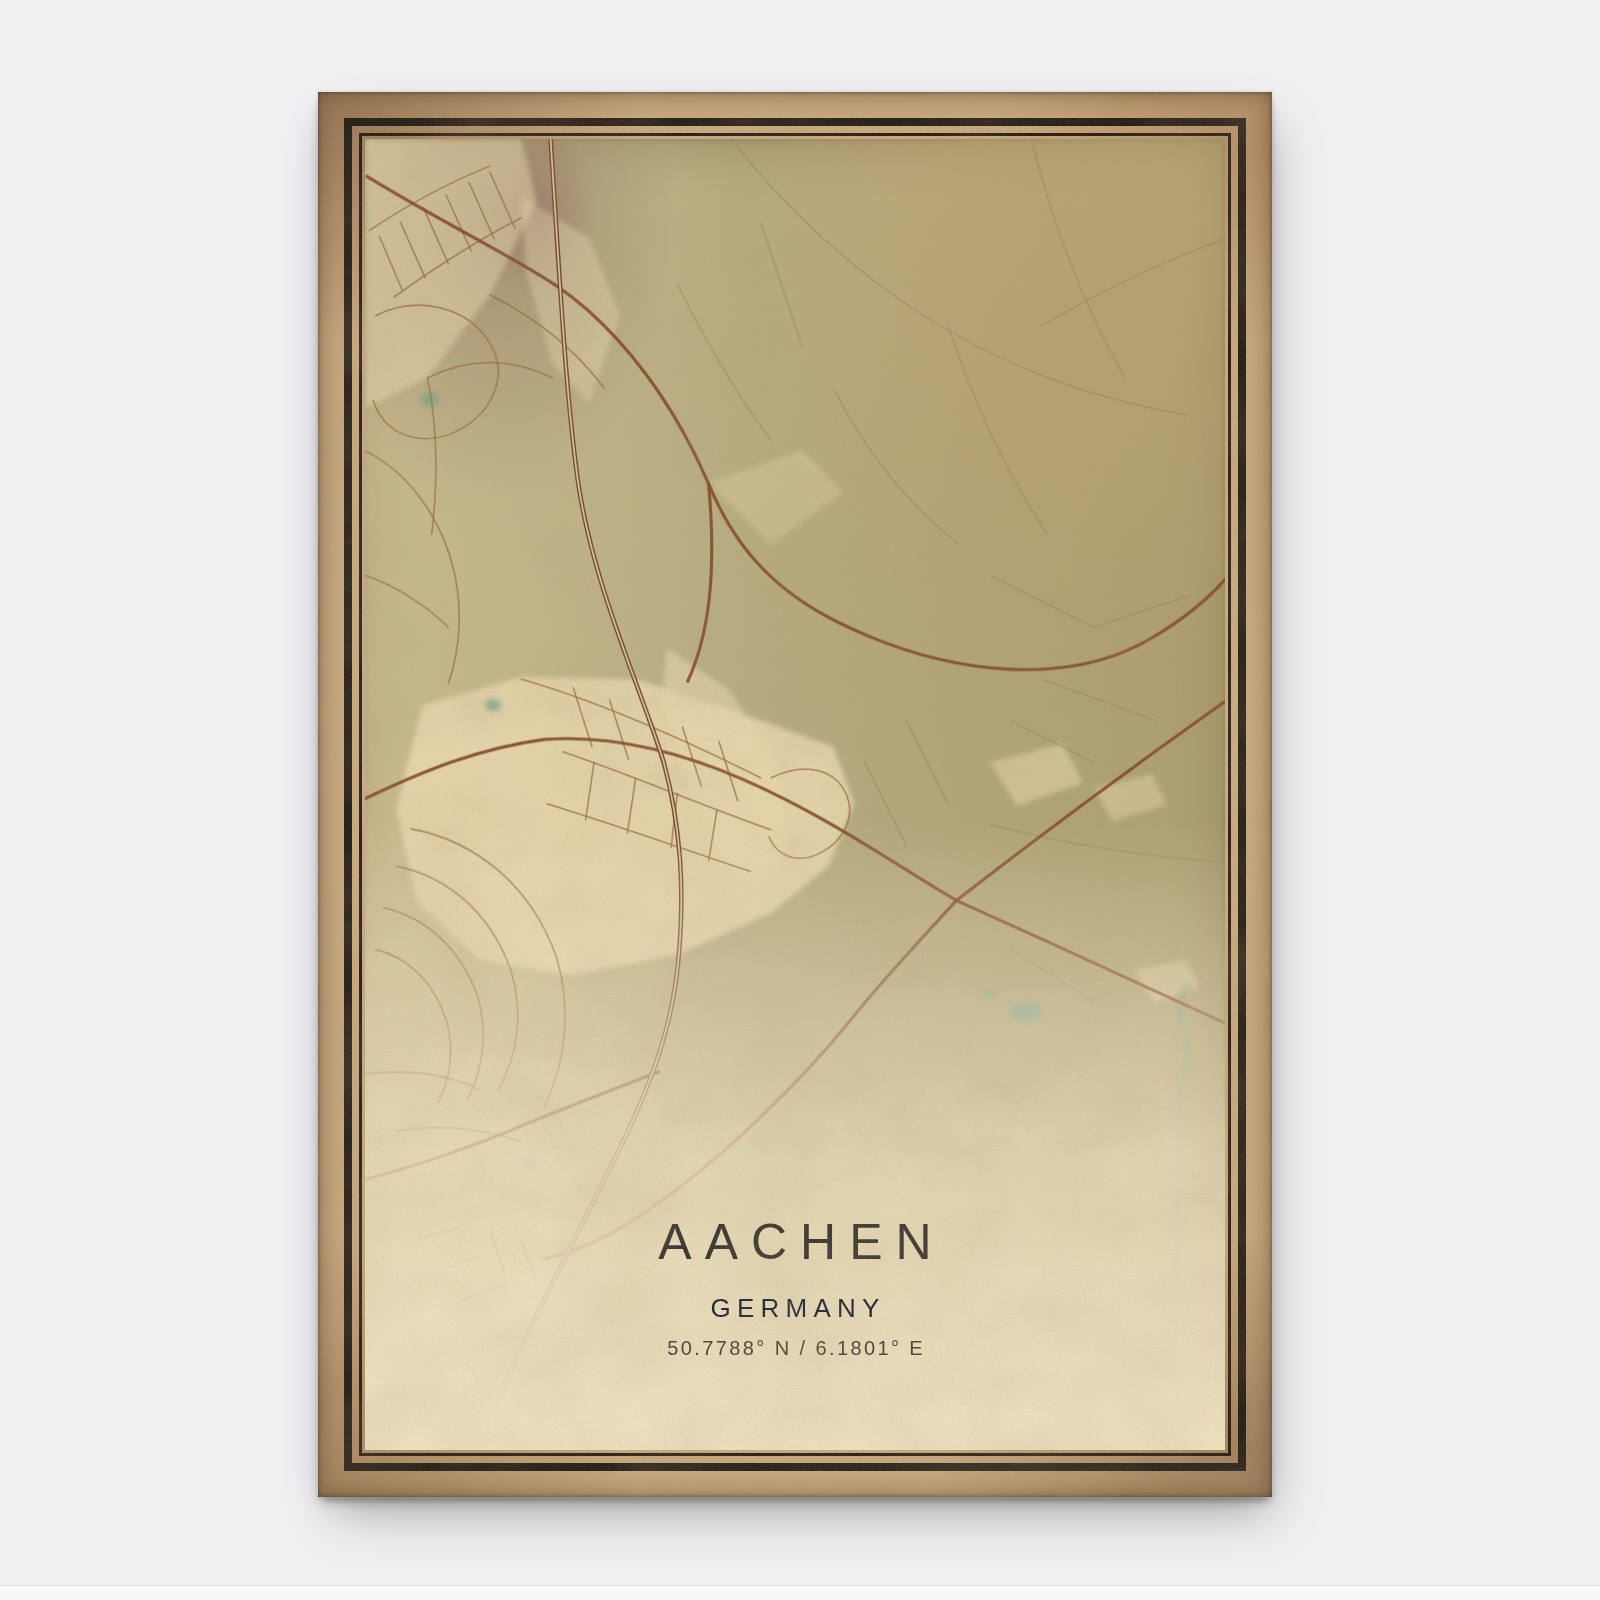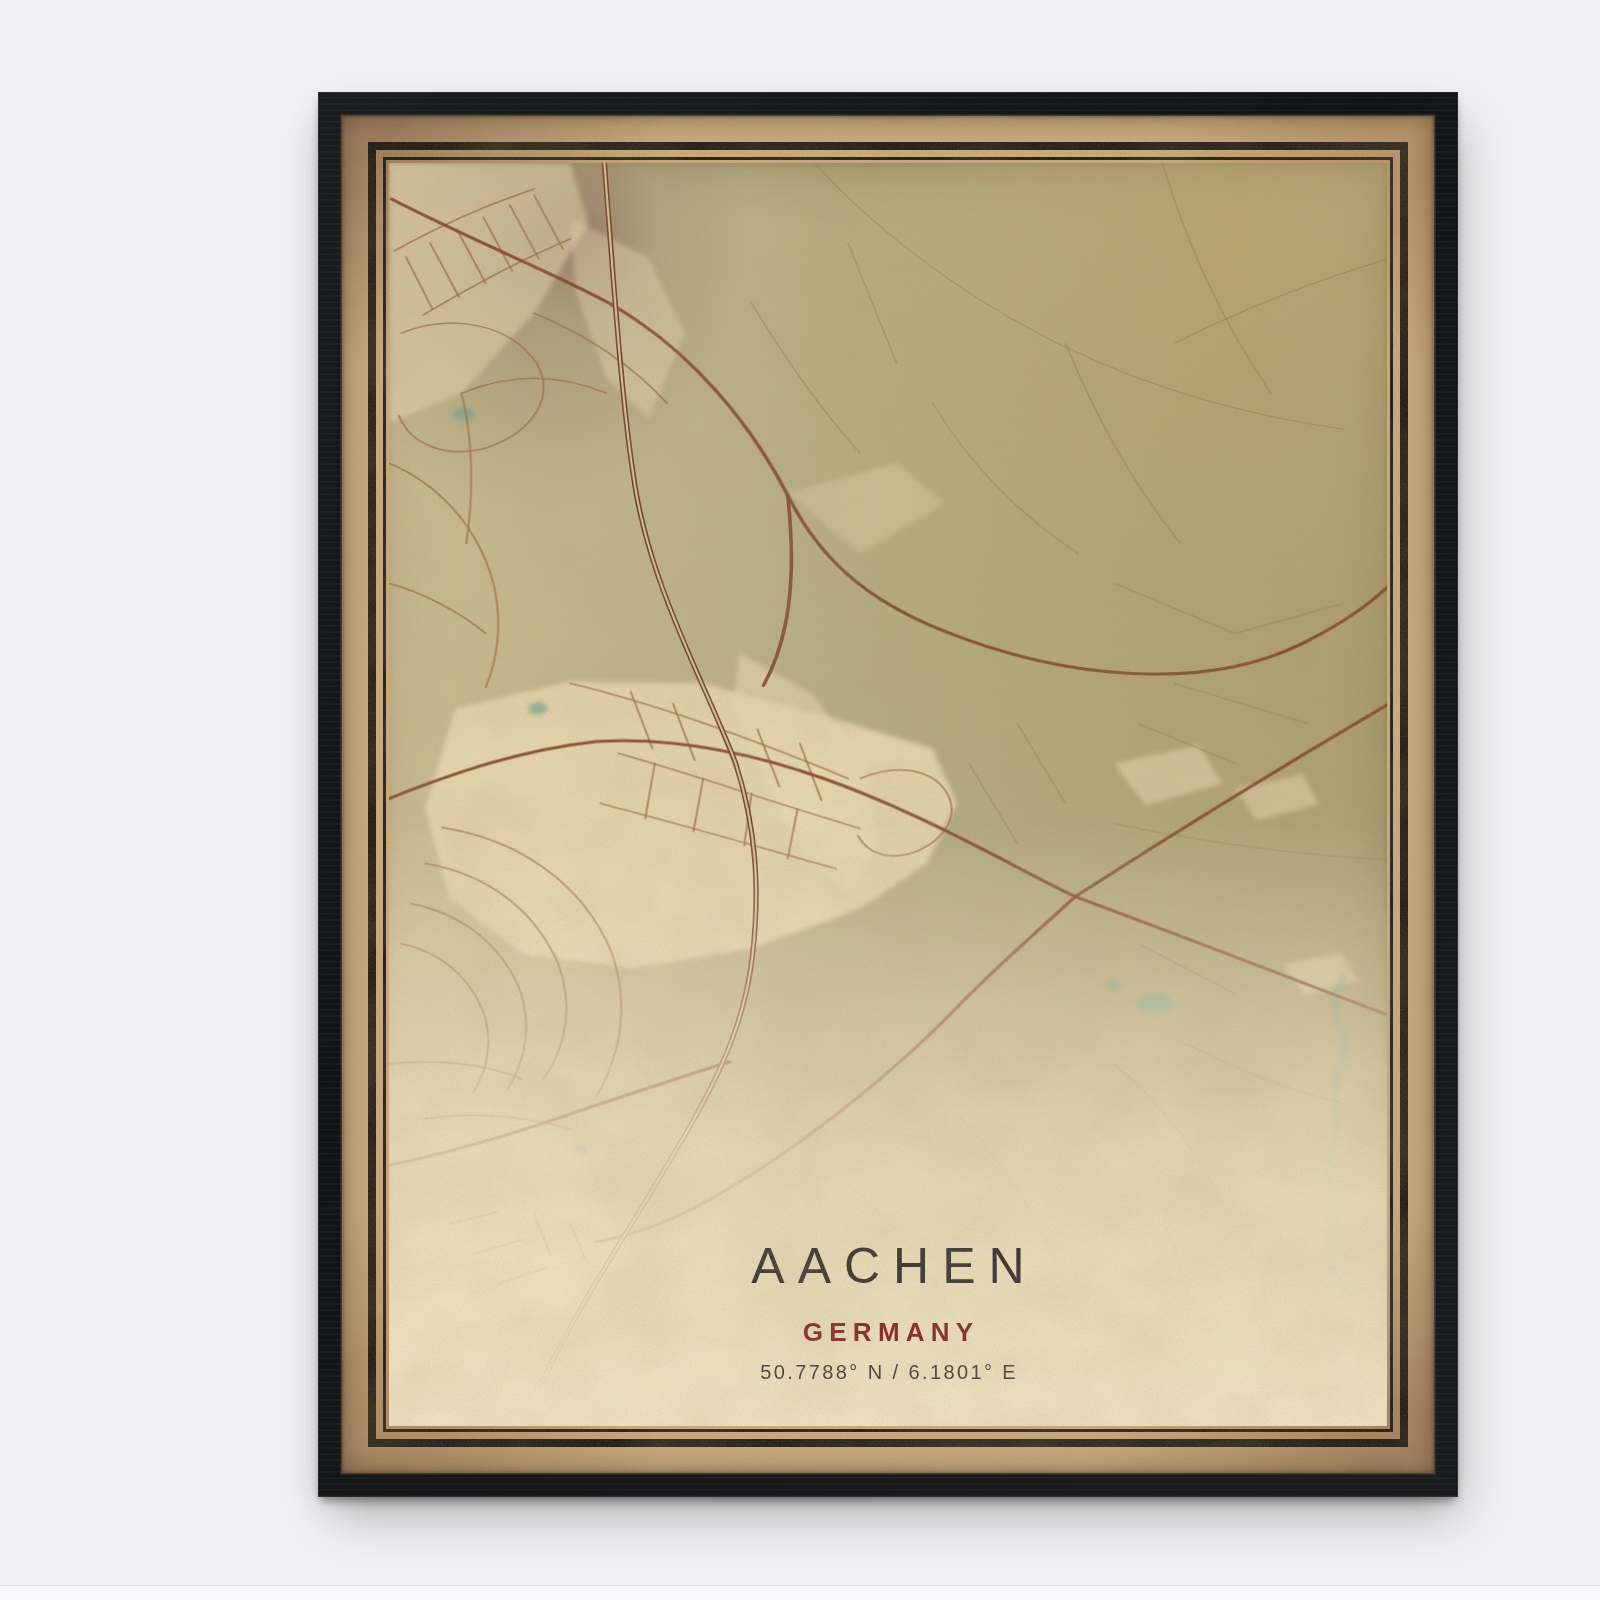--- a/index.html
+++ b/index.html
@@ -9,22 +9,22 @@
     overflow:hidden;
     font-family:"Liberation Sans", sans-serif;
   }
   .floor-strip {
     position:absolute; left:0; right:0; bottom:0; height:14px;
     background: var(--floor, #f8f8fa);
     border-top:1px solid #e4e4e8;
   }
   
   .frame {
-    position:absolute; left:318px; top:92px; width:1140px; height:1405px;
-    box-sizing:border-box; padding:24px;
+    position:absolute; left:318px; top:92px; width:954px; height:1405px;
+    box-sizing:border-box; 
     background:
       repeating-linear-gradient(0deg, rgba(255,255,255,.03) 0 2px, rgba(0,0,0,0) 2px 6px),
       linear-gradient(135deg, #1b1c1e 0%, #121314 40%, #1a1b1d 100%);
     background-color: var(--frame, #141517);
     box-shadow:
       0 6px 9px -3px rgba(0,0,0,.45),
       10px 26px 48px -8px rgba(0,0,0,.22),
       -6px 16px 34px -10px rgba(0,0,0,.14),
       inset 0 0 0 1px rgba(255,255,255,.07);
   }
@@ -64,22 +64,22 @@
   .map-svg .rail-outer { fill:none; stroke: var(--rail, #6e3b22); stroke-width:4.4; stroke-linecap:round; }
   .map-svg .rail-inner { fill:none; stroke:#d2c69c; stroke-width:1.7; stroke-linecap:round; }
 
   
   .titleblock { position:absolute; left:0; right:0; top:1078px; text-align:center; z-index:4; color: var(--ink, #2f2d29); }
   .poster-title {
     font-size:50px; font-weight:300; line-height:1;
     letter-spacing:.26em; text-indent:.26em;
   }
   .poster-subtitle {
-    margin-top:28px; font-size:26px; font-weight:700; line-height:1;
-    letter-spacing:.24em; text-indent:.24em; color:#7f1d1d;
+    margin-top:28px; font-size:26px; font-weight:400; line-height:1;
+    letter-spacing:.24em; text-indent:.24em; color:#0f172a;
   }
   .poster-coords {
     margin-top:17px; font-size:20px; font-weight:300; line-height:1;
     letter-spacing:.12em; text-indent:.12em; color:#3a3833;
   }
   
   .grain { position:absolute; inset:0; width:100%; height:100%; z-index:6; pointer-events:none; }
 </style>
 </head>
 <body>

